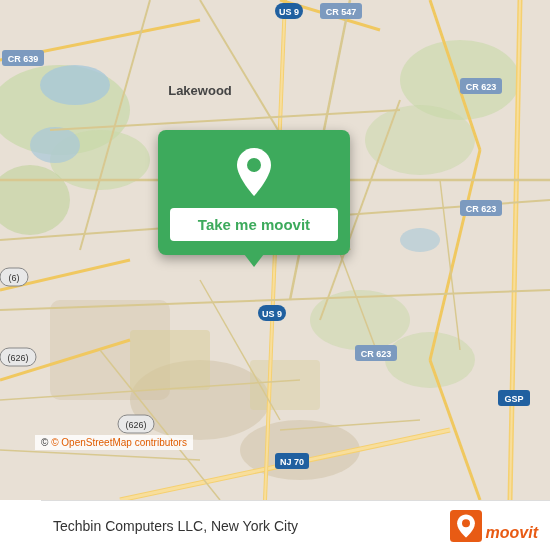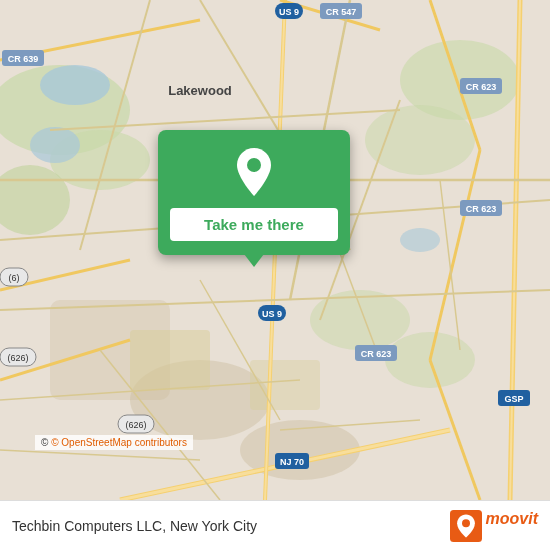--- a/index.html
+++ b/index.html
@@ -105,31 +105,32 @@
 
     
     #footer {
       height: 50px;
       background: white;
       border-top: 1px solid #ddd;
       display: flex;
       align-items: center;
       justify-content: space-between;
       padding: 0 12px;
+      margin-left: 41px;
     }
 
     #footer-text {
       font-size: 14px;
       color: #333;
       font-weight: 500;
     }
 
     #moovit-logo {
       display: flex;
-      align-items: flex-start;
+      align-items: flex-end;
       gap: 4px;
     }
 
     #moovit-icon {
       width: 32px;
       height: 32px;
     }
 
     #moovit-text {
       font-size: 16px;
@@ -254,21 +255,21 @@
       <div id="location-icon-wrap">
         <svg width="48" height="52" viewBox="0 0 48 52" xmlns="http://www.w3.org/2000/svg">
 
           <path d="M24 2C14.6 2 7 9.6 7 19c0 12.4 17 31 17 31s17-18.6 17-31C41 9.6 33.4 2 24 2z" fill="white"></path>
 
           <circle cx="24" cy="19" r="7" fill="#3daa5c"></circle>
 
           <circle cx="24" cy="19" r="11" fill="none" stroke="white" stroke-width="2"></circle>
         </svg>
       </div>
-      <button id="take-me-btn">Take me there</button>
+      <button id="take-me-btn">Take me moovit</button>
     </div>
 
   </div>
 
   <div id="footer">
     <span id="footer-text">Techbin Computers LLC, New York City</span>
     <div id="moovit-logo">
 
       <svg id="moovit-icon" viewBox="0 0 36 36" xmlns="http://www.w3.org/2000/svg">
         <rect width="36" height="36" rx="4" fill="#e85b14"></rect>

